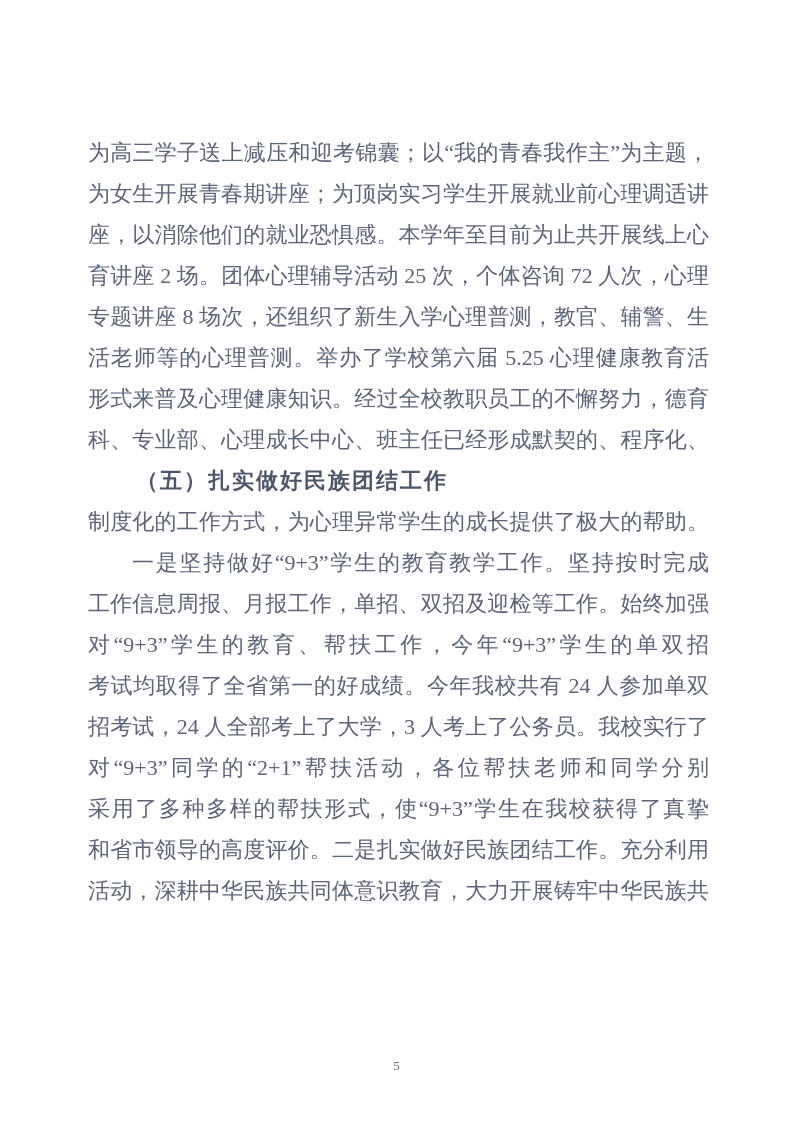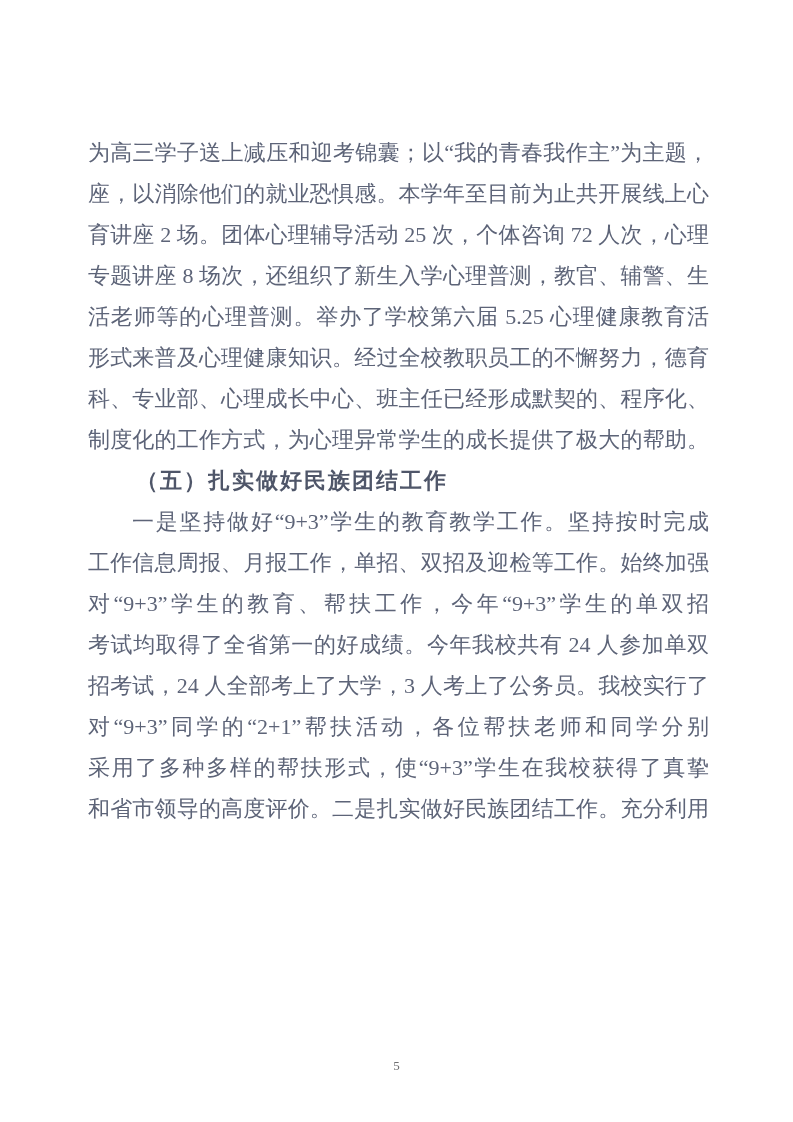--- a/index.html
+++ b/index.html
@@ -57,31 +57,33 @@
     font-size: 13px;
     color: #6e6e70;
   }
 </style>
 </head>
 <body>
 
 <div class="page">
   <div class="text-block">
     <div class="line">为高三学子送上减压和迎考锦囊；以“我的青春我作主”为主题，</div>
+    <div class="line">为女生开展青春期讲座；为顶岗实习学生开展就业前心理调适讲</div>
     <div class="line">座，以消除他们的就业恐惧感。本学年至目前为止共开展线上心</div>
     <div class="line">育讲座 2 场。团体心理辅导活动 25 次，个体咨询 72 人次，心理</div>
     <div class="line">专题讲座 8 场次，还组织了新生入学心理普测，教官、辅警、生</div>
     <div class="line">活老师等的心理普测。举办了学校第六届 5.25 心理健康教育活</div>
     <div class="line">形式来普及心理健康知识。经过全校教职员工的不懈努力，德育</div>
     <div class="line">科、专业部、心理成长中心、班主任已经形成默契的、程序化、</div>
+    <div class="line heading">（五）扎实做好民族团结工作</div>
     <div class="line">制度化的工作方式，为心理异常学生的成长提供了极大的帮助。</div>
-    <div class="line heading">（五）扎实做好民族团结工作</div>
     <div class="line indent-first">一是坚持做好“9+3”学生的教育教学工作。坚持按时完成</div>
     <div class="line">工作信息周报、月报工作，单招、双招及迎检等工作。始终加强</div>
     <div class="line">对“9+3”学生的教育、帮扶工作，今年“9+3”学生的单双招</div>
     <div class="line">考试均取得了全省第一的好成绩。今年我校共有 24 人参加单双</div>
     <div class="line">招考试，24 人全部考上了大学，3 人考上了公务员。我校实行了</div>
     <div class="line">对“9+3”同学的“2+1”帮扶活动，各位帮扶老师和同学分别</div>
     <div class="line">采用了多种多样的帮扶形式，使“9+3”学生在我校获得了真挚</div>
     <div class="line">和省市领导的高度评价。二是扎实做好民族团结工作。充分利用</div>
+    <div class="line">活动，深耕中华民族共同体意识教育，大力开展铸牢中华民族共</div>
   </div>
   <div class="page-number">5</div>
 </div>
 
 </body></html>

